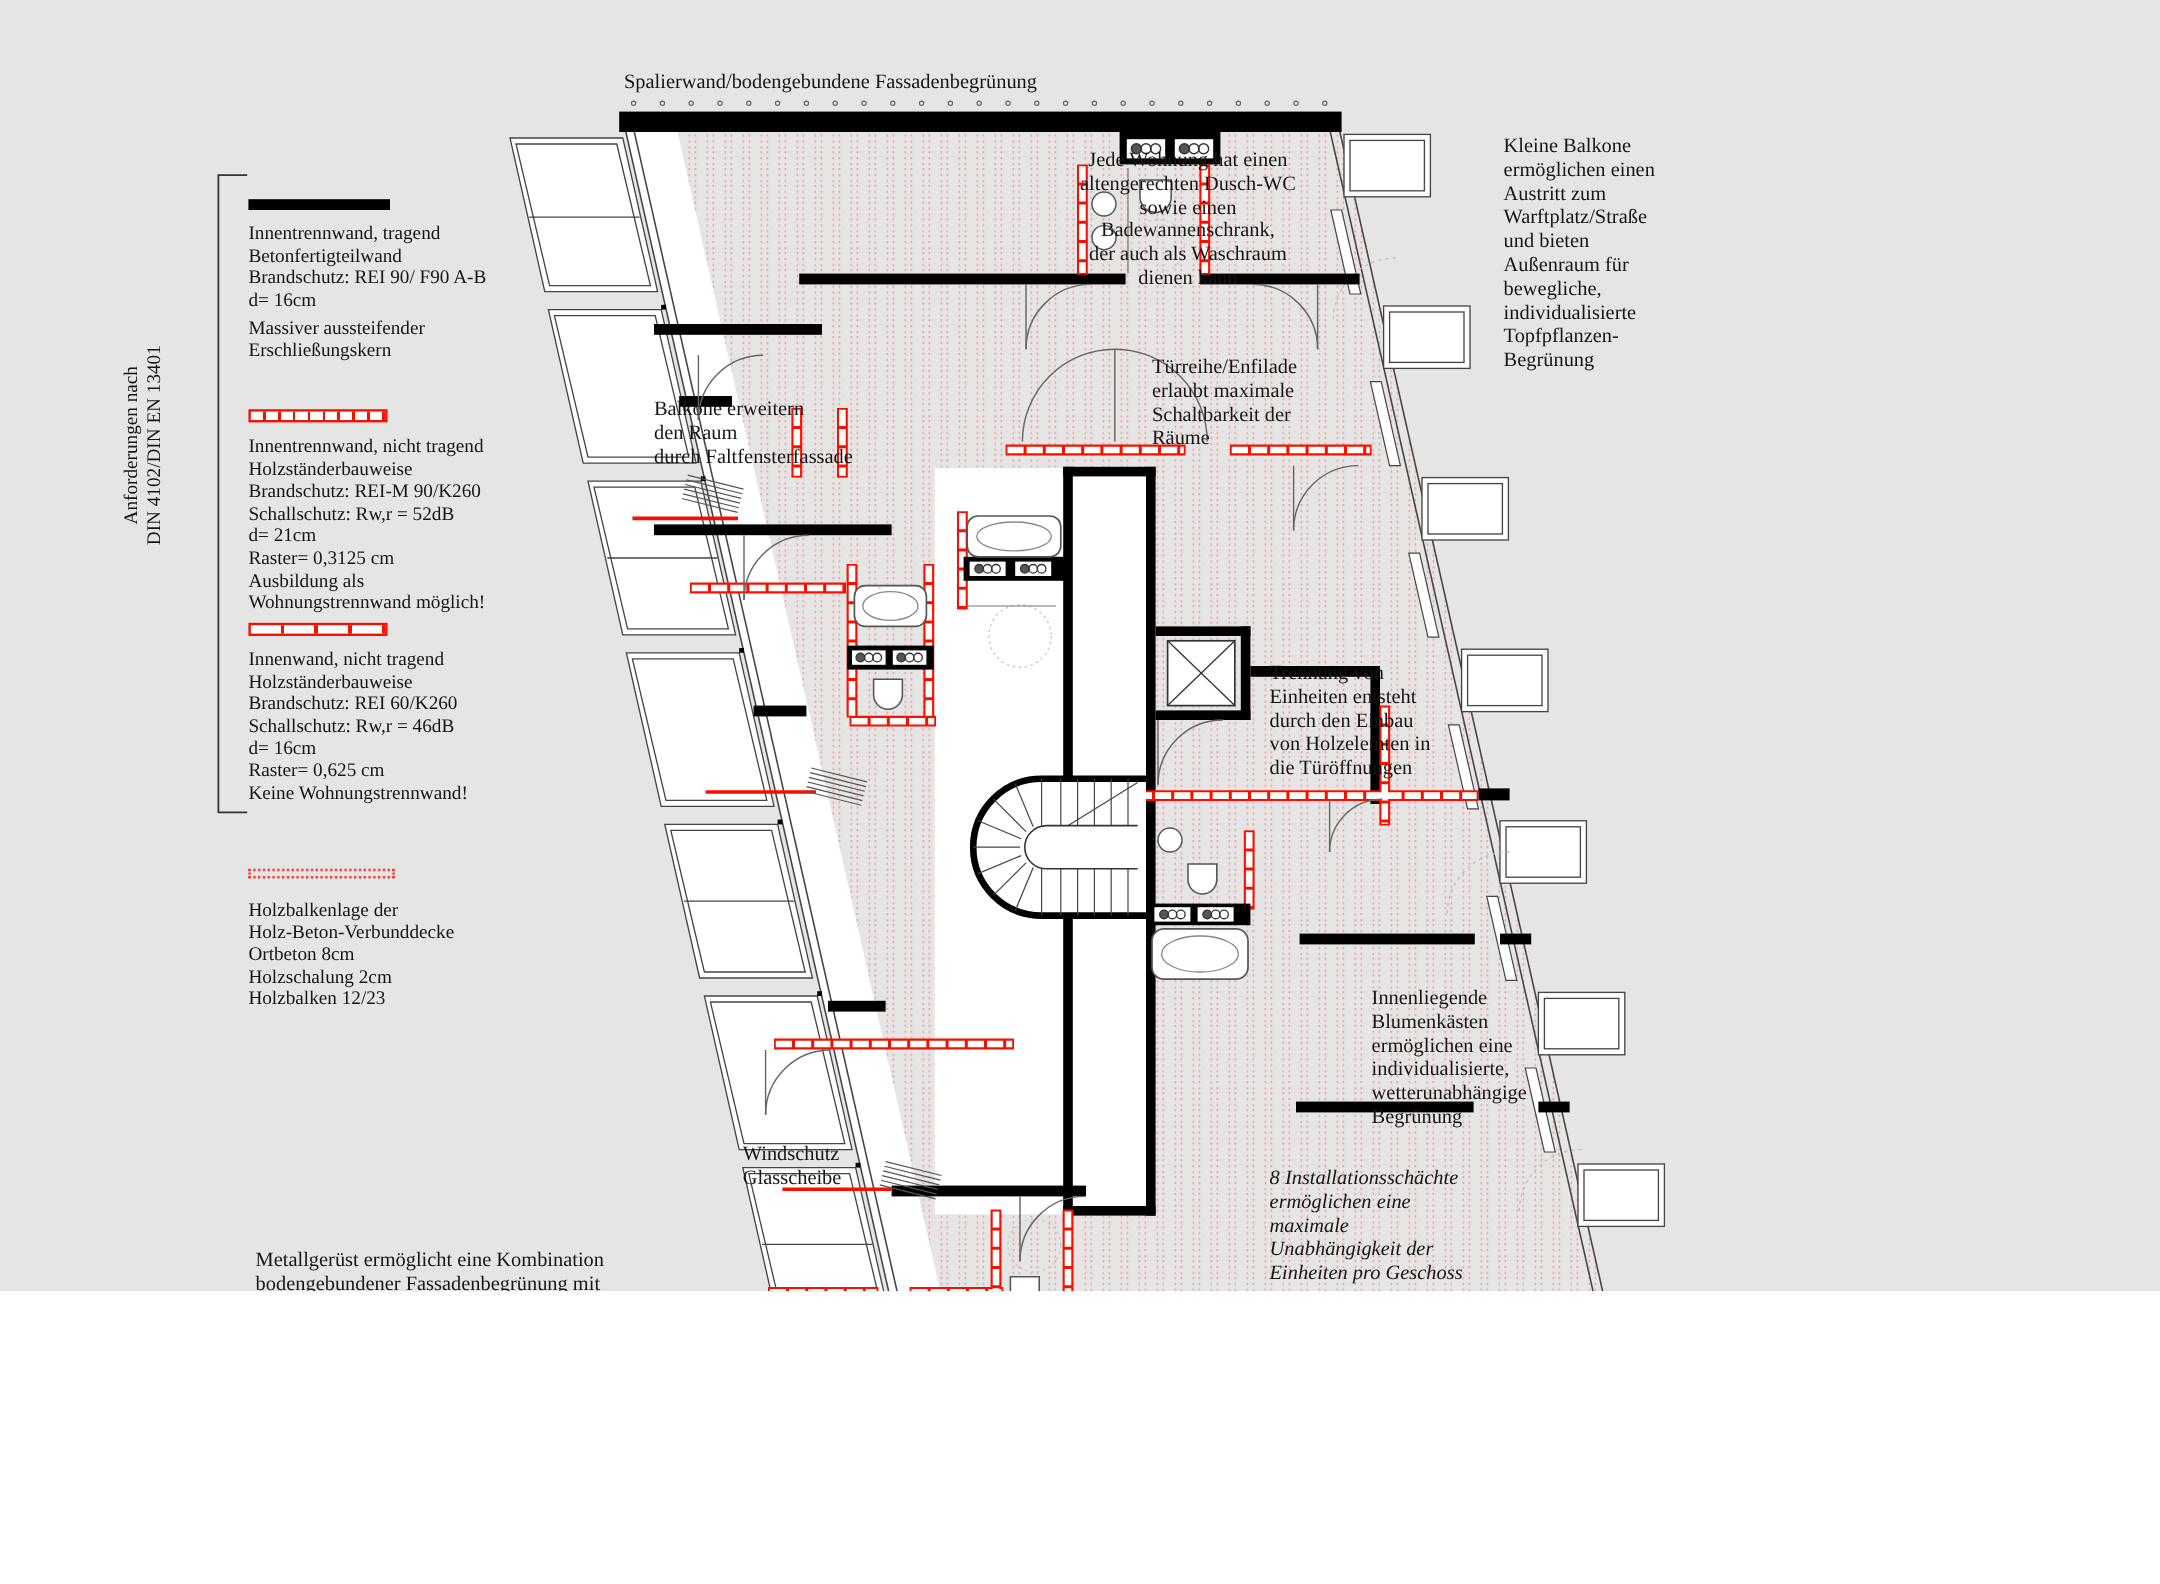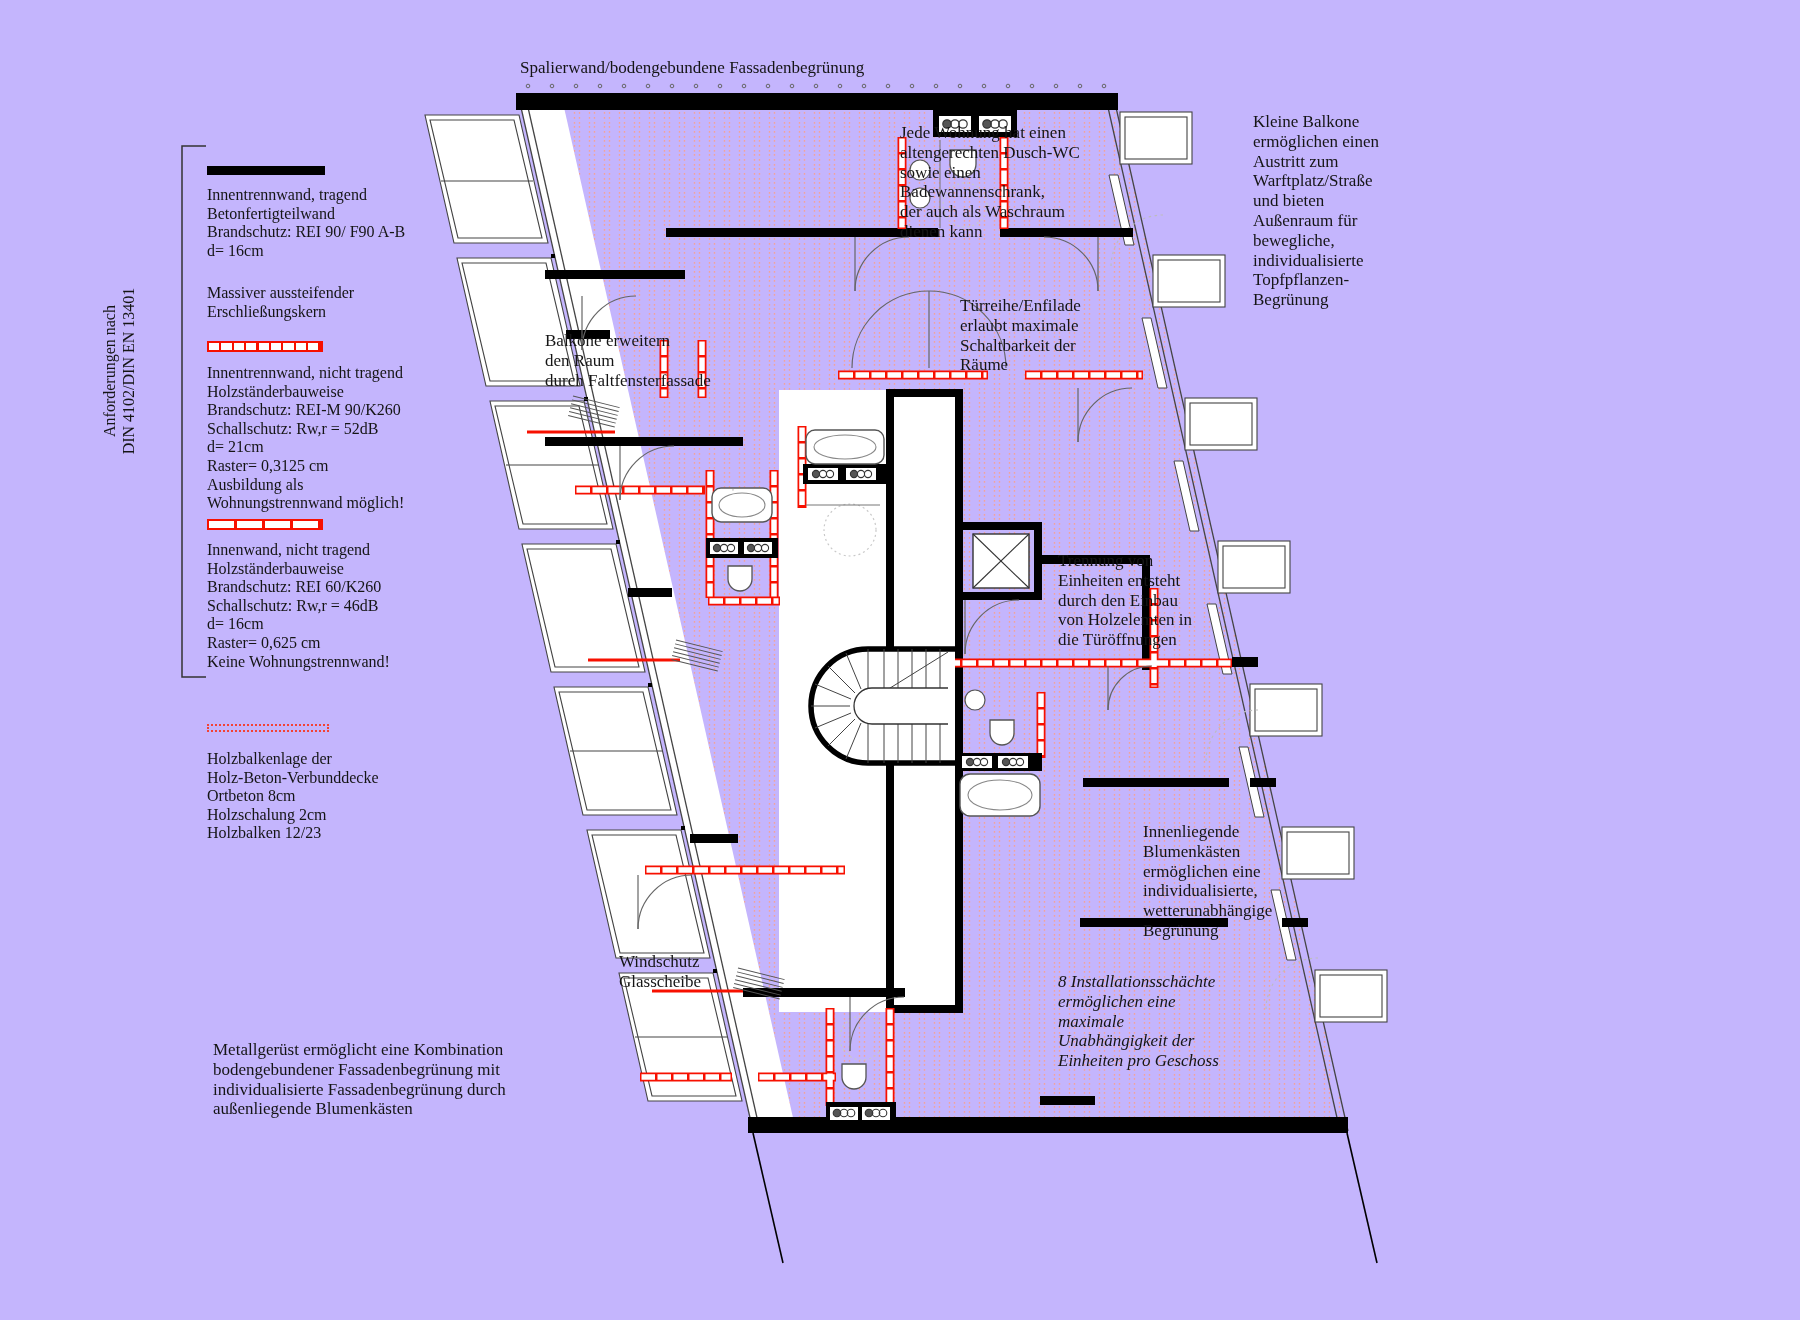--- a/index.html
+++ b/index.html
@@ -1,16 +1,16 @@
 <!DOCTYPE html>
 <html><head>
 <meta charset="utf-8">
 <style>
   html,body{margin:0;padding:0;background:#fff;}
-  #canvas{position:relative;width:1800px;height:1320px;background:#c4b5fd;overflow:hidden;
+  #canvas{position:relative;width:1800px;height:1076px;background:#e5e5e5;overflow:hidden;
           font-family:"Liberation Serif", serif;color:#151515;}
   .plan-svg{position:absolute;left:0;top:0;}
   .ann{position:absolute;font-size:17px;line-height:19.8px;white-space:pre-line;z-index:5;}
   .title{position:absolute;font-size:17px;z-index:5;white-space:pre;}
   .legend-text{position:absolute;font-size:16px;line-height:18.6px;white-space:pre-line;z-index:5;}
   .rot{position:absolute;left:-4px;top:352px;width:246px;text-align:center;font-size:16px;line-height:19px;
        transform:rotate(-90deg);transform-origin:center;white-space:pre-line;z-index:5;}
   .sw{position:absolute;z-index:5;}
   .sw-black{width:118px;height:9px;background:#000;}
   .sw-lad-fine{width:112px;height:7px;background-color:#fff;border:2px solid #f71000;
@@ -434,21 +434,21 @@
 
   <div class="rot">Anforderungen nach
 DIN 4102/DIN EN 13401</div>
 
   <div class="sw sw-black" style="left:207px;top:166px;"></div>
   <div class="legend-text" style="left:207px;top:186px;">Innentrennwand, tragend
 Betonfertigteilwand
 Brandschutz: REI 90/ F90 A-B
 d= 16cm</div>
 
-  <div class="legend-text" style="left:207px;top:284px;">Massiver aussteifender
+  <div class="legend-text" style="left:207px;top:265px;">Massiver aussteifender
 Erschließungskern</div>
 
   <div class="sw sw-lad-fine" style="left:207px;top:341px;"></div>
   <div class="legend-text" style="left:207px;top:364px;">Innentrennwand, nicht tragend
 Holzständerbauweise
 Brandschutz: REI-M 90/K260
 Schallschutz: Rw,r = 52dB
 d= 21cm
 Raster= 0,3125 cm
 Ausbildung als
@@ -466,21 +466,21 @@
   <div class="sw sw-dots" style="left:207px;top:724px;"></div>
   <div class="legend-text" style="left:207px;top:750px;">Holzbalkenlage der
 Holz-Beton-Verbunddecke
 Ortbeton 8cm
 Holzschalung 2cm
 Holzbalken 12/23</div>
 
   <div class="ann" style="left:545px;top:331px;">Balkone erweitern
 den Raum
 durch Faltfensterfassade</div>
-  <div class="ann" style="left:900px;top:123px;">Jede Wohnung hat einen
+  <div class="ann" style="left:900px;top:123px;text-align:center;">Jede Wohnung hat einen
 altengerechten Dusch-WC
 sowie einen
 Badewannenschrank,
 der auch als Waschraum
 dienen kann</div>
   <div class="ann" style="left:1253px;top:112px;">Kleine Balkone
 ermöglichen einen
 Austritt zum
 Warftplatz/Straße
 und bieten

